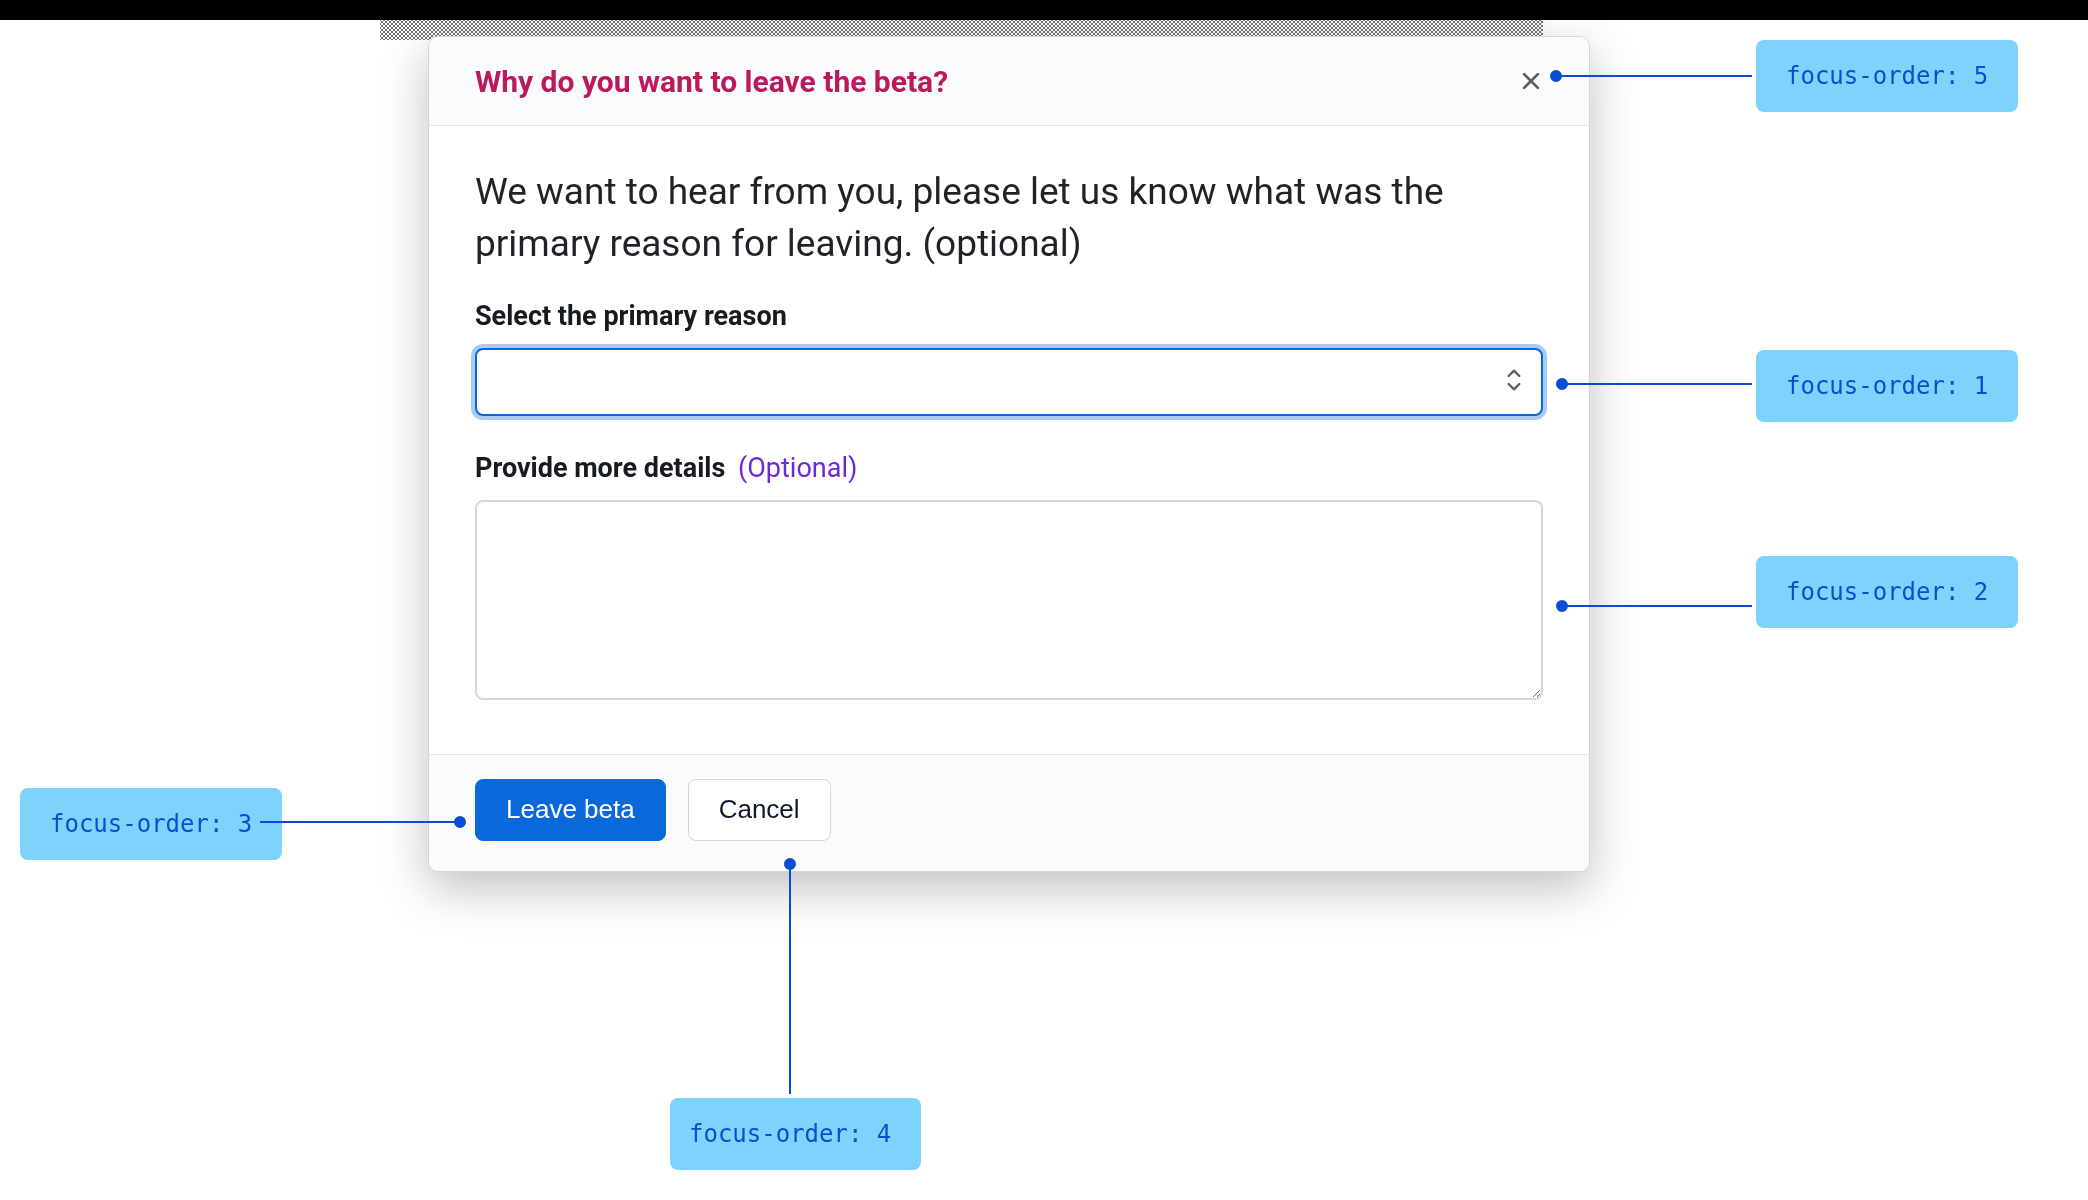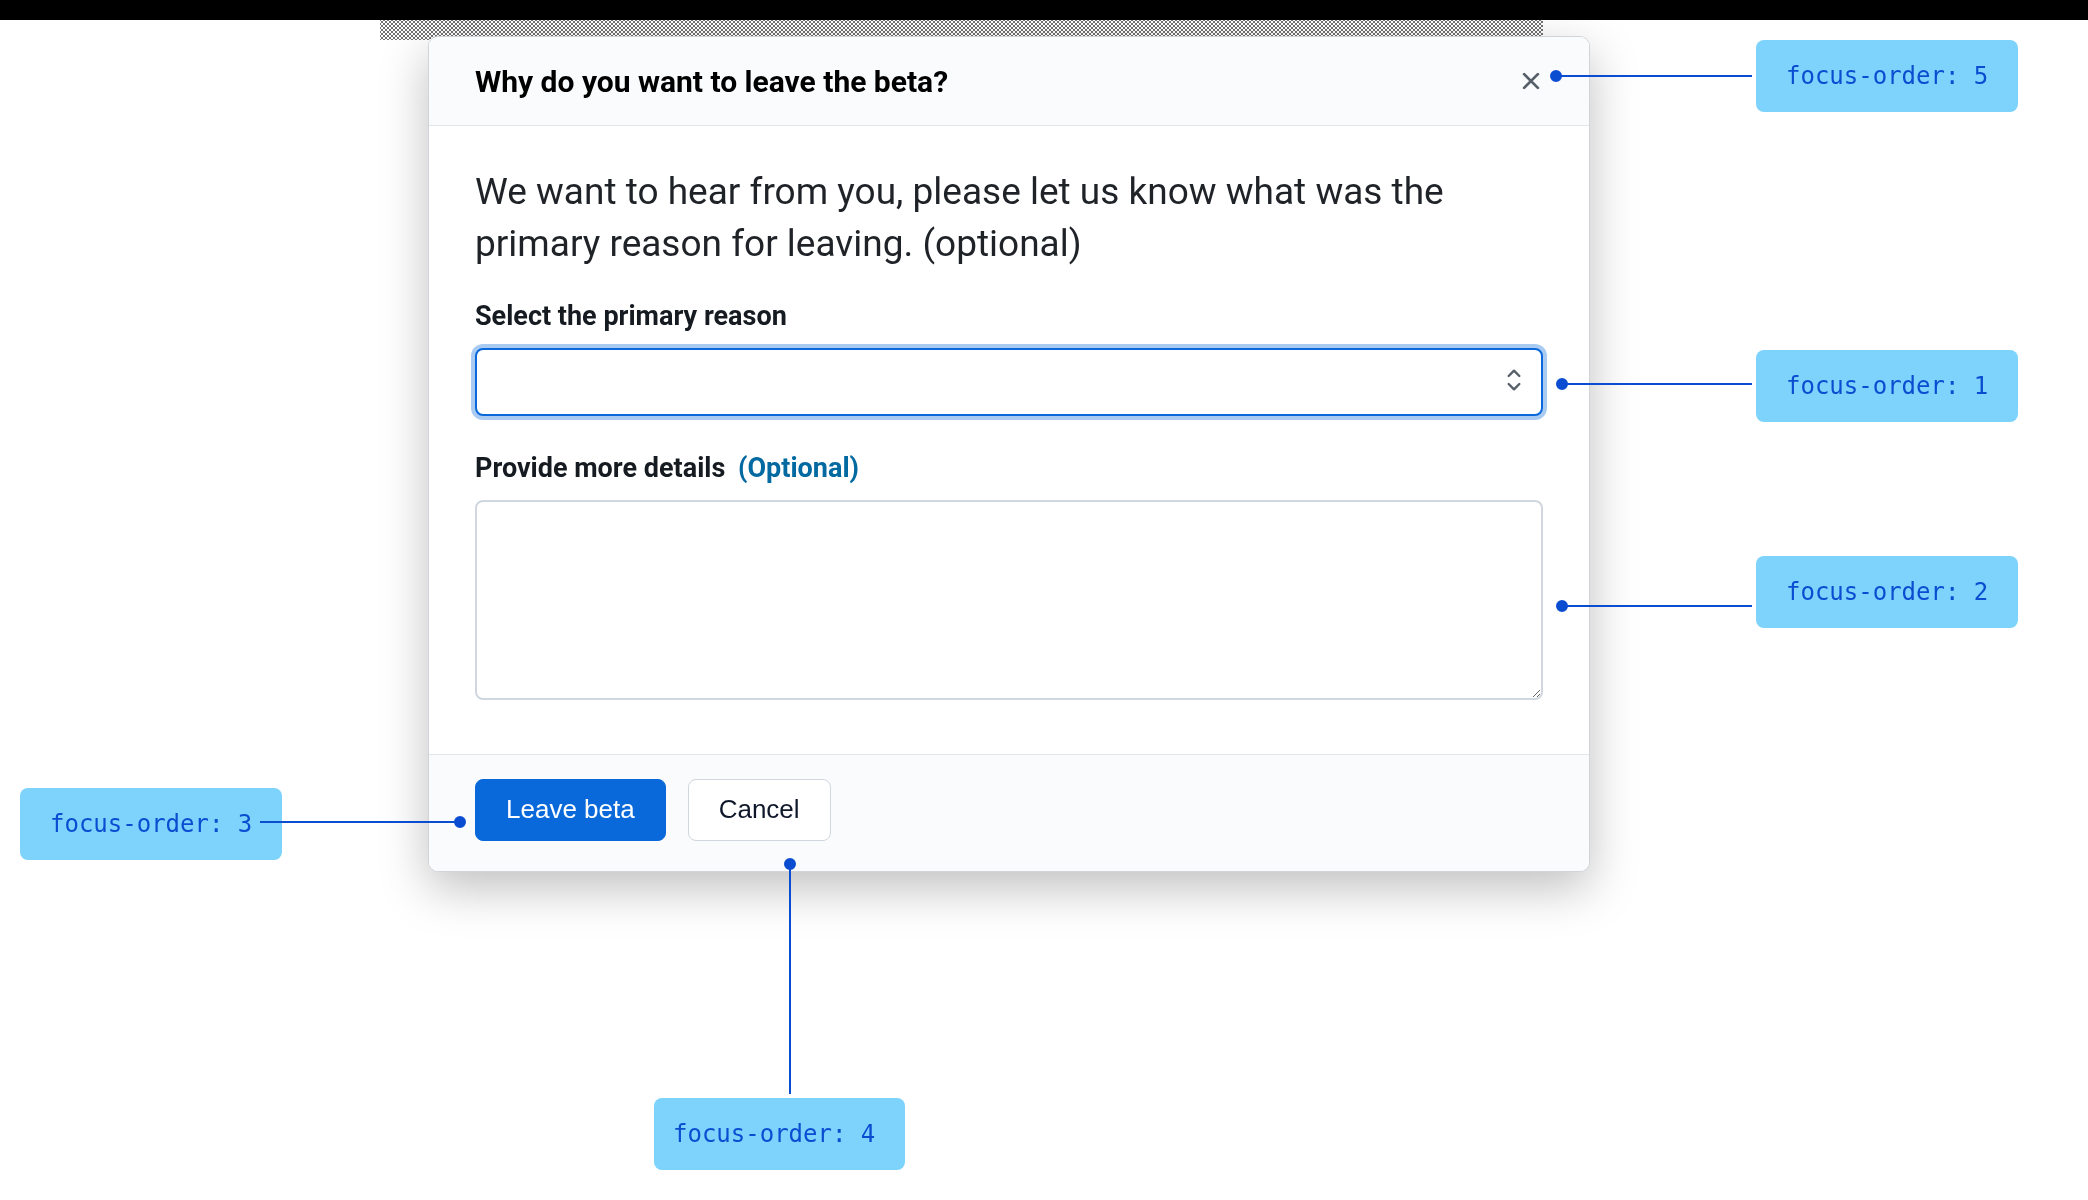--- a/index.html
+++ b/index.html
@@ -53,21 +53,21 @@
       display: flex;
       align-items: center;
       justify-content: space-between;
       padding: 26px 40px 26px 46px;
       border-bottom: 1px solid #e1e4e8;
       background: #fafbfc;
     }
     .dialog-title {
       font-size: 30px;
       font-weight: 700;
-      color: #000000;
+      color: #be185d;
     }
     .close-btn {
       display: inline-flex;
       align-items: center;
       justify-content: center;
       width: 36px;
       height: 36px;
       color: #57606a;
       font-size: 26px;
       cursor: pointer;
@@ -86,22 +86,22 @@
       max-width: 1020px;
     }
     .field-label {
       font-size: 27px;
       font-weight: 700;
       color: #161b22;
       margin-bottom: 16px;
       display: block;
     }
     .field-label .optional {
-      font-weight: 700;
-      color: #0369a1;
+      font-weight: 400;
+      color: #6d28d9;
       margin-left: 6px;
     }
     .select-wrap {
       position: relative;
       margin-bottom: 36px;
     }
     .select {
       width: 100%;
       height: 68px;
       border: 2px solid #d0d7de;
@@ -236,21 +236,21 @@
     <div class="dialog-footer">
       <button class="btn btn-primary">Leave beta</button>
       <button class="btn btn-secondary">Cancel</button>
     </div>
   </div>
 
   <div class="callout" style="top:40px; left:1756px;">focus-order: 5</div>
   <div class="callout" style="top:350px; left:1756px;">focus-order: 1</div>
   <div class="callout" style="top:556px; left:1756px;">focus-order: 2</div>
   <div class="callout" style="top:788px; left:20px;">focus-order: 3</div>
-  <div class="callout" style="top:1098px; left:654px;padding-left:19px;">focus-order: 4</div>
+  <div class="callout" style="top:1098px; left:670px;padding-left:19px;">focus-order: 4</div>
 
   <svg class="overlay">
 
     <g class="connector">
       <line x1="1556" y1="76" x2="1752" y2="76"></line>
       <circle cx="1556" cy="76" r="5"></circle>
     </g>
 
     <g class="connector">
       <line x1="1562" y1="384" x2="1752" y2="384"></line>

